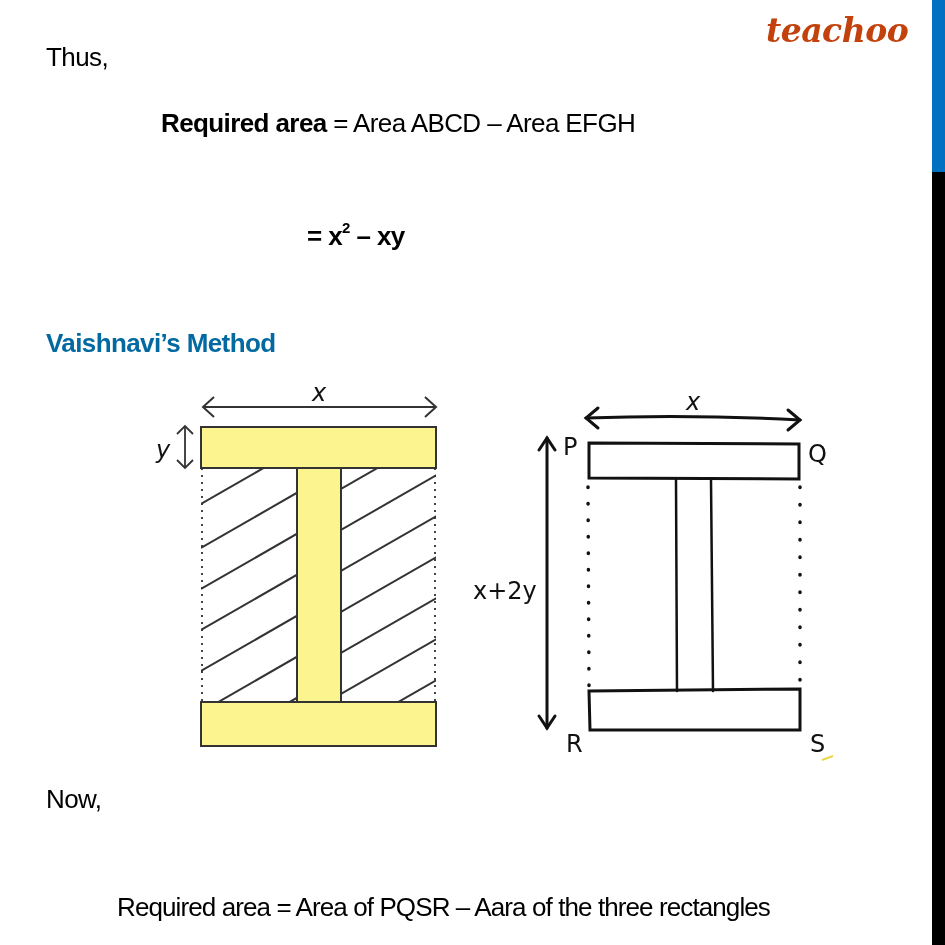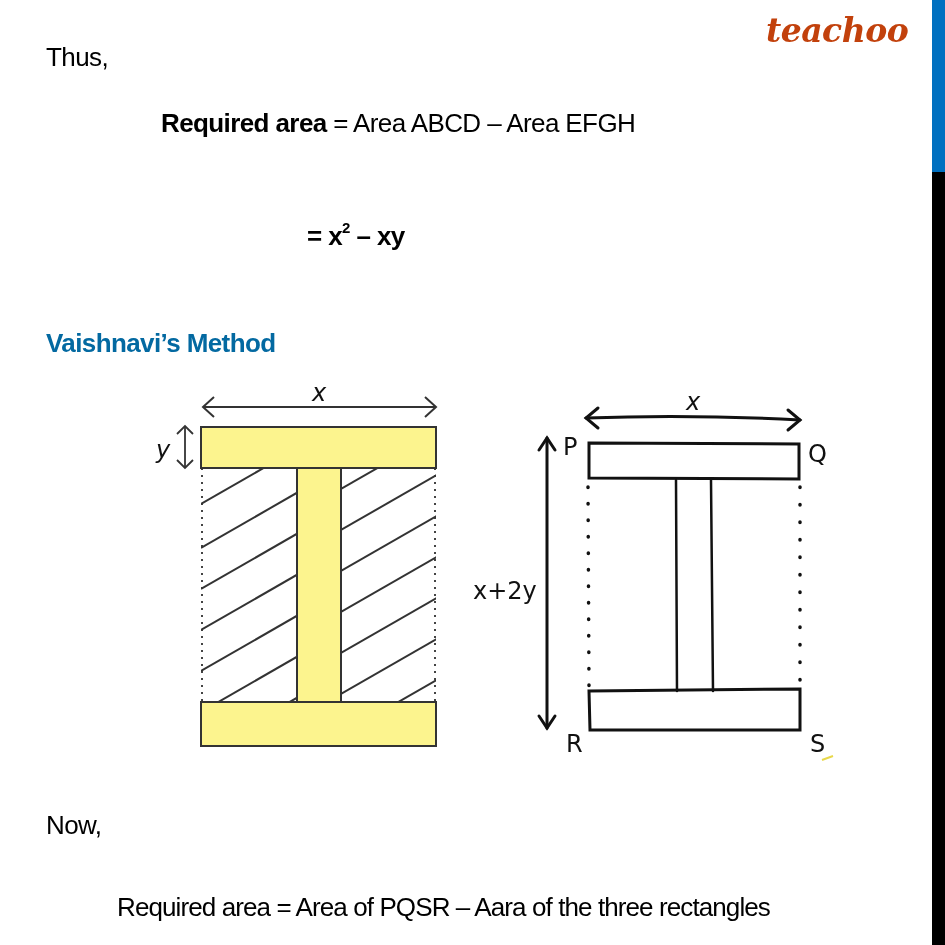--- a/index.html
+++ b/index.html
@@ -56,21 +56,21 @@
     .req1-eq { left: 307px; top: 174px; font-weight: bold; margin-top: 48px; }
     .req1-eq sup { font-size: 15px; position: relative; top: -2px; }
     .heading {
       left: 46px;
       top: 304px;
       color: #0369a1;
       font-weight: bold;
       font-size: 26px;
       margin-top: 26px;
     }
-    .now { left: 46px; top: 812px; }
+    .now { left: 46px; top: 786px; }
     .req2 { left: 117px; top: 894px; font-weight: normal; letter-spacing: -0.9px; }
     svg.diagram {
       position: absolute;
       left: 0;
       top: 0;
     }
     .hand {
       font-family: "DejaVu Sans", sans-serif;
       font-size: 24px;
       fill: #111111;

